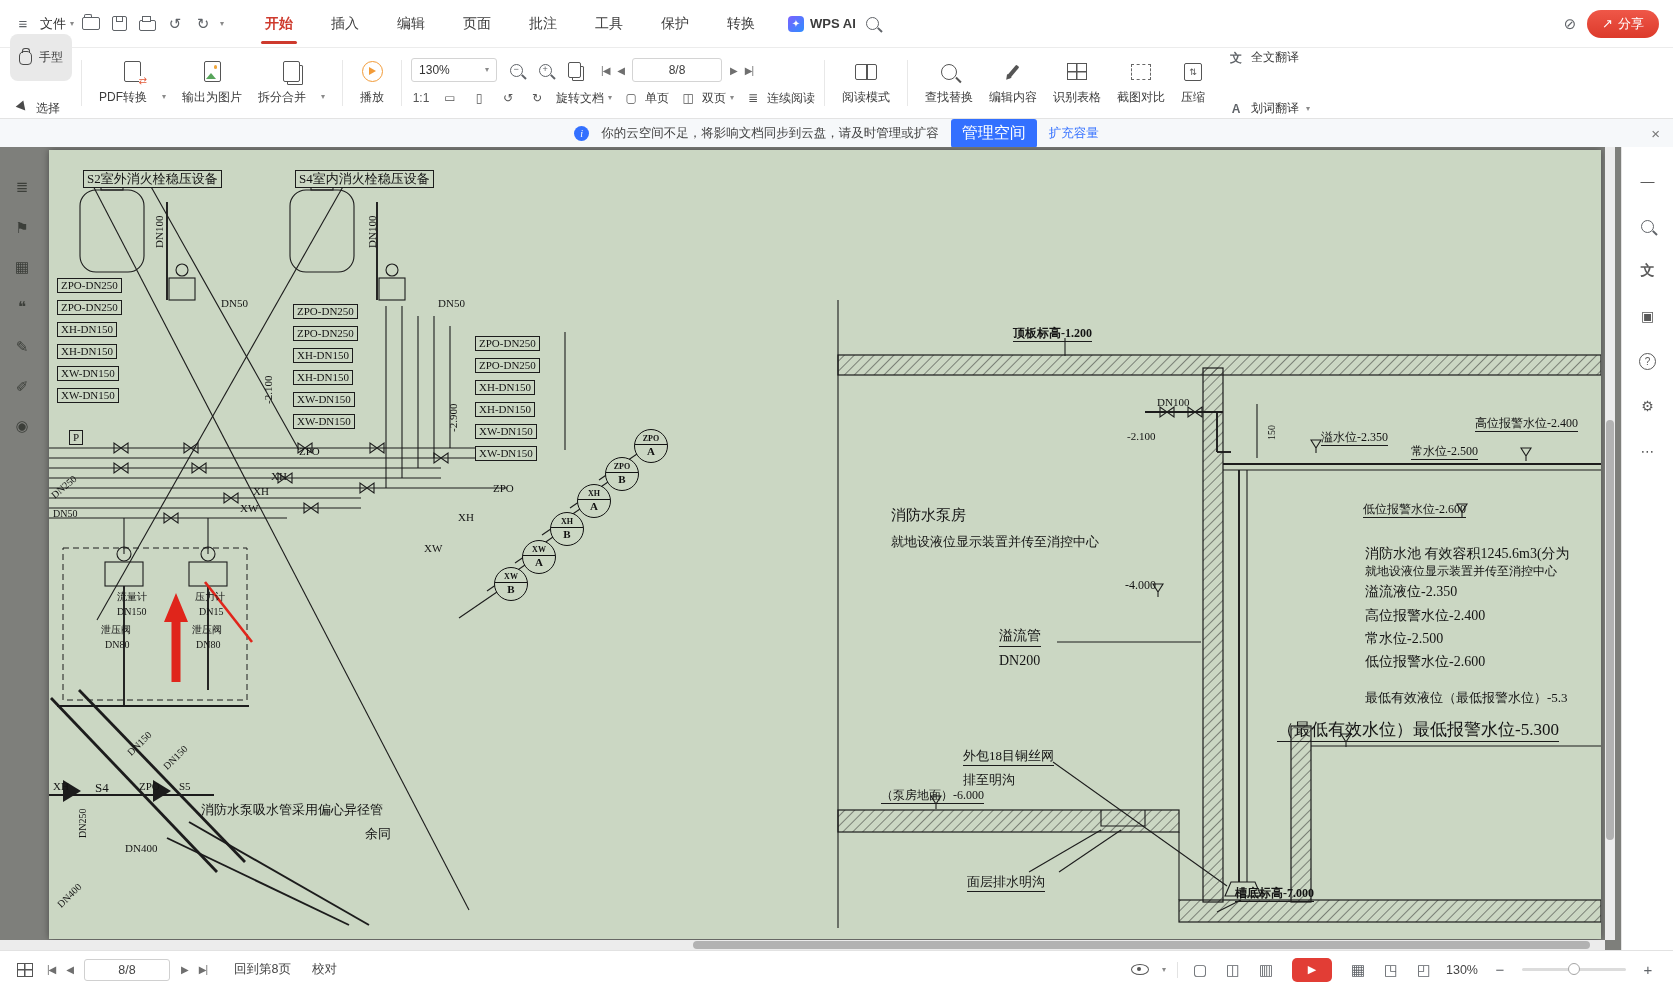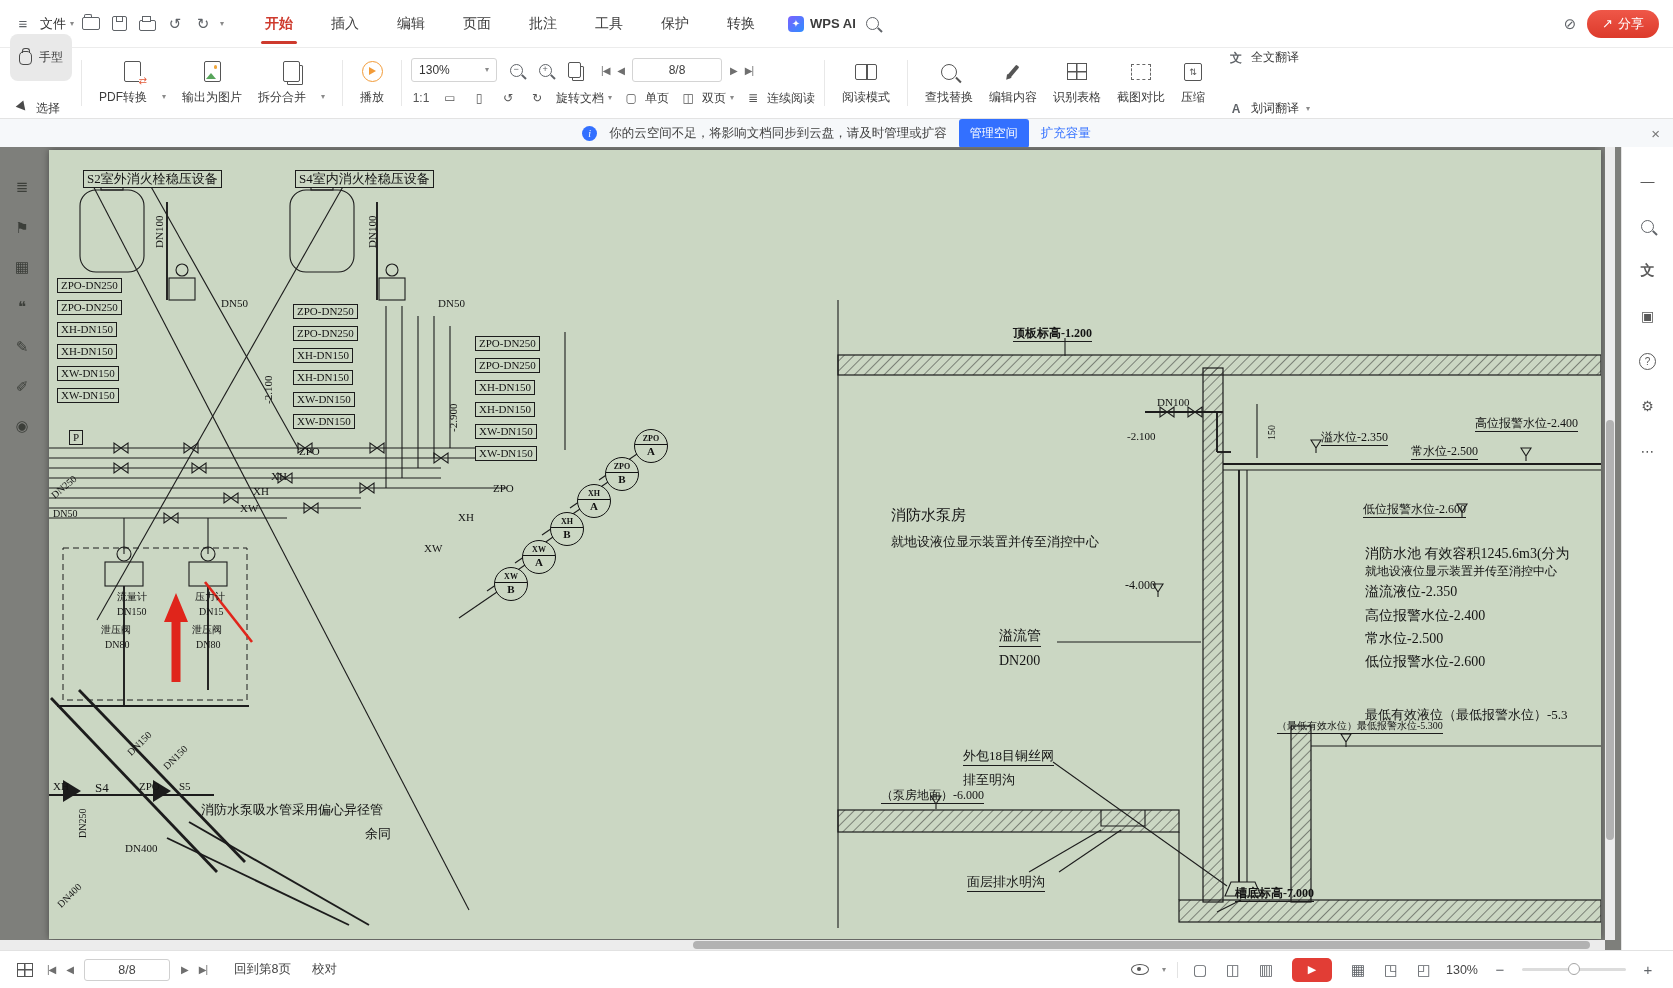--- a/index.html
+++ b/index.html
@@ -98,21 +98,21 @@
        font-size:12px;color:#555;cursor:pointer;}
   .zlabel{font-size:12px;color:#3c3c3c;display:flex;align-items:center;gap:4px;cursor:pointer;white-space:nowrap;}
 
   
   .notif{position:absolute;top:119px;left:0;right:0;height:28px;background:#f6f8fa;
        border-bottom:1px solid #e9e9e9;display:flex;align-items:center;justify-content:center;
        gap:12px;font-size:12.5px;color:#424242;}
   .info-i{width:15px;height:15px;border-radius:50%;background:#3370ff;color:#fff;font-size:10px;
        font-style:italic;display:flex;align-items:center;justify-content:center;font-family:"Liberation Serif",serif;}
   .manage-btn{background:#3370ff;color:#fff;border:none;border-radius:3px;height:29px;
-       padding:0 11px;font-size:12px;cursor:pointer;font-family:inherit;}
+       padding:0 11px;font-size:16px;cursor:pointer;font-family:inherit;}
   .expand-link{color:#3370ff;cursor:pointer;}
   .notif-close{position:absolute;right:13px;color:#777;font-size:15px;cursor:pointer;}
 
   
   .viewport{position:absolute;top:147px;left:0;width:1621px;height:803px;background:#7e7f7b;overflow:hidden;}
   .lsi{position:absolute;left:10px;width:24px;height:24px;display:flex;align-items:center;
        justify-content:center;color:#3c3f3a;font-size:15px;cursor:pointer;}
   .page{position:absolute;left:49px;top:3px;width:1552px;height:789px;background:#cbd7c3;
        box-shadow:0 0 7px rgba(0,0,0,.4);overflow:hidden;}
   .dwg-svg{position:absolute;left:0;top:0;}
@@ -580,22 +580,22 @@
           <div class="dwg-label" style="left: 842px; top: 384px; font-size: 13px;">就地设液位显示装置并传至消控中心</div>
           <div class="dwg-label" style="left: 1076px; top: 428px; font-size: 12px;">-4.000</div>
           <div class="dwg-label ul" style="left: 950px; top: 478px; font-size: 14px;">溢流管</div>
           <div class="dwg-label" style="left: 950px; top: 503px; font-size: 14px;">DN200</div>
           <div class="dwg-label" style="left: 1316px; top: 396px; font-size: 14px;">消防水池 有效容积1245.6m3(分为</div>
           <div class="dwg-label" style="left: 1316px; top: 414px; font-size: 12px;">就地设液位显示装置并传至消控中心</div>
           <div class="dwg-label" style="left: 1316px; top: 434px; font-size: 14px;">溢流液位-2.350</div>
           <div class="dwg-label" style="left: 1316px; top: 458px; font-size: 14px;">高位报警水位-2.400</div>
           <div class="dwg-label" style="left: 1316px; top: 481px; font-size: 14px;">常水位-2.500</div>
           <div class="dwg-label" style="left: 1316px; top: 504px; font-size: 14px;">低位报警水位-2.600</div>
-          <div class="dwg-label" style="left: 1316px; top: 557px; font-size: 13px;">最低有效液位（最低报警水位）-5.3</div>
-          <div class="dwg-label ul" style="left: 1228px; top: 570px; font-size: 10px;">（最低有效水位）最低报警水位-5.300</div>
+          <div class="dwg-label" style="left: 1316px; top: 540px; font-size: 13px;">最低有效液位（最低报警水位）-5.3</div>
+          <div class="dwg-label ul" style="left: 1228px; top: 570px; font-size: 17px;">（最低有效水位）最低报警水位-5.300</div>
           <div class="dwg-label ul" style="left: 914px; top: 598px; font-size: 13px;">外包18目铜丝网</div>
           <div class="dwg-label" style="left: 914px; top: 622px; font-size: 13px;">排至明沟</div>
           <div class="dwg-label ul" style="left: 832px; top: 638px; font-size: 12px;">（泵房地面）-6.000</div>
           <div class="dwg-label ul" style="left: 918px; top: 724px; font-size: 13px;">面层排水明沟</div>
           <div class="dwg-label ul" style="left: 1186px; top: 736px; font-size: 12px; font-weight: 700;">槽底标高-7.000</div>
           <div class="badge" style="left: 585px; top: 279px;">
             <div class="bt">ZPO</div>
             <div class="bb">A</div>
           </div>
           <div class="badge" style="left: 556px; top: 307px;">

